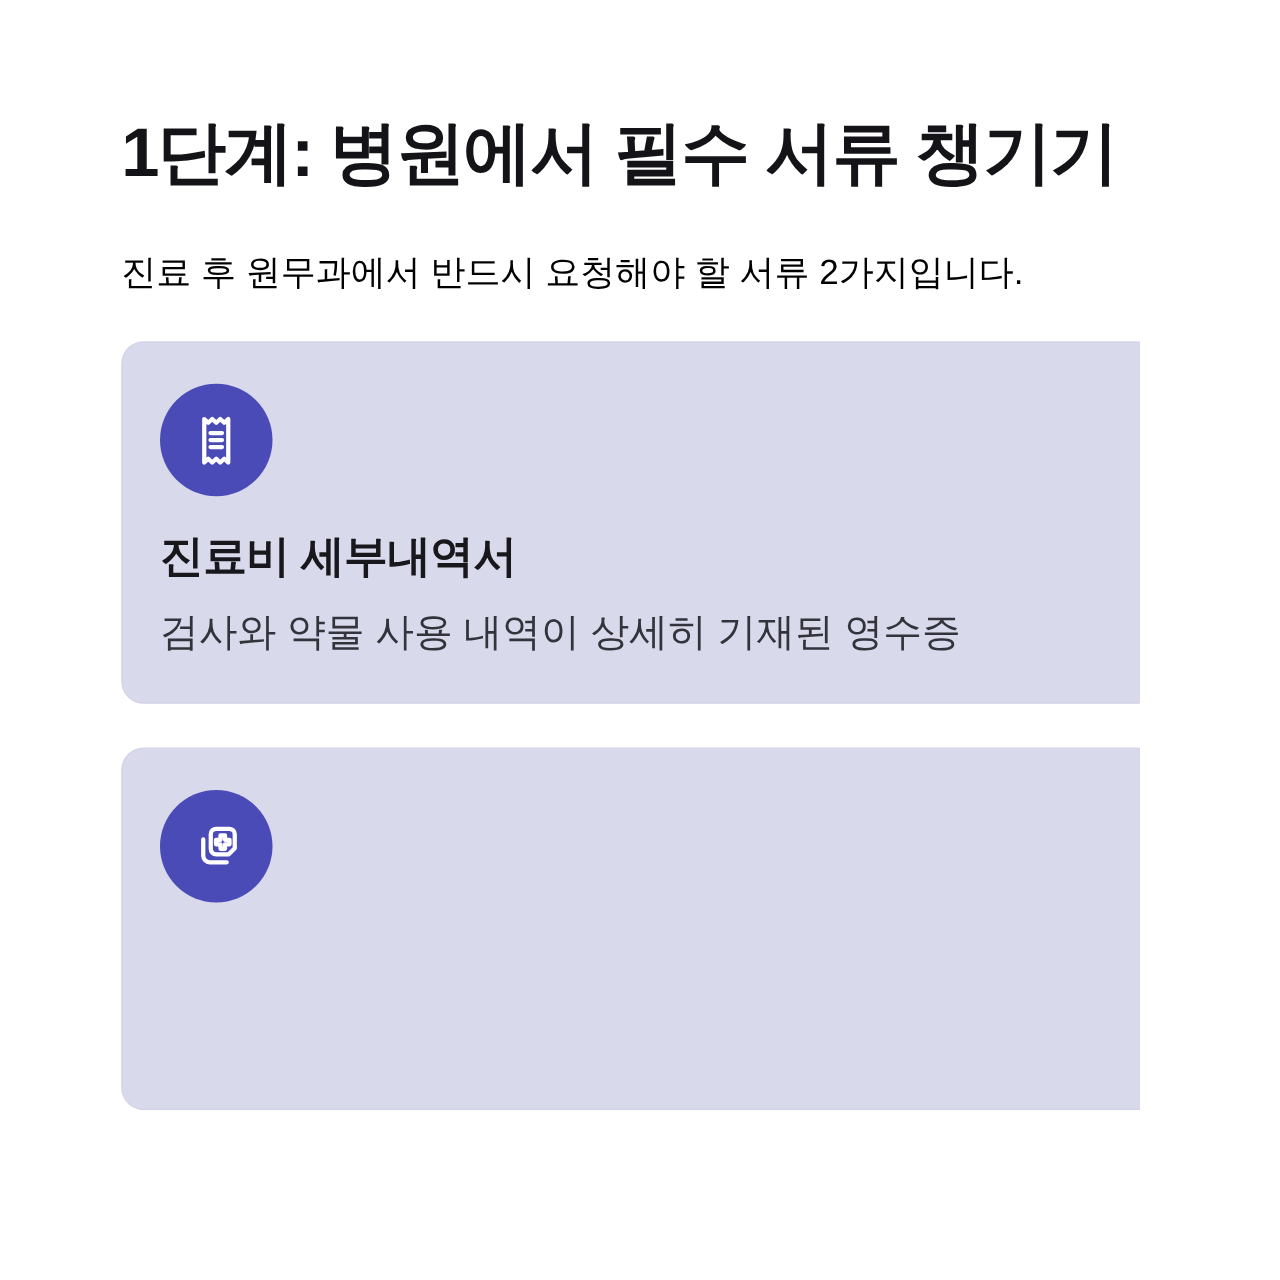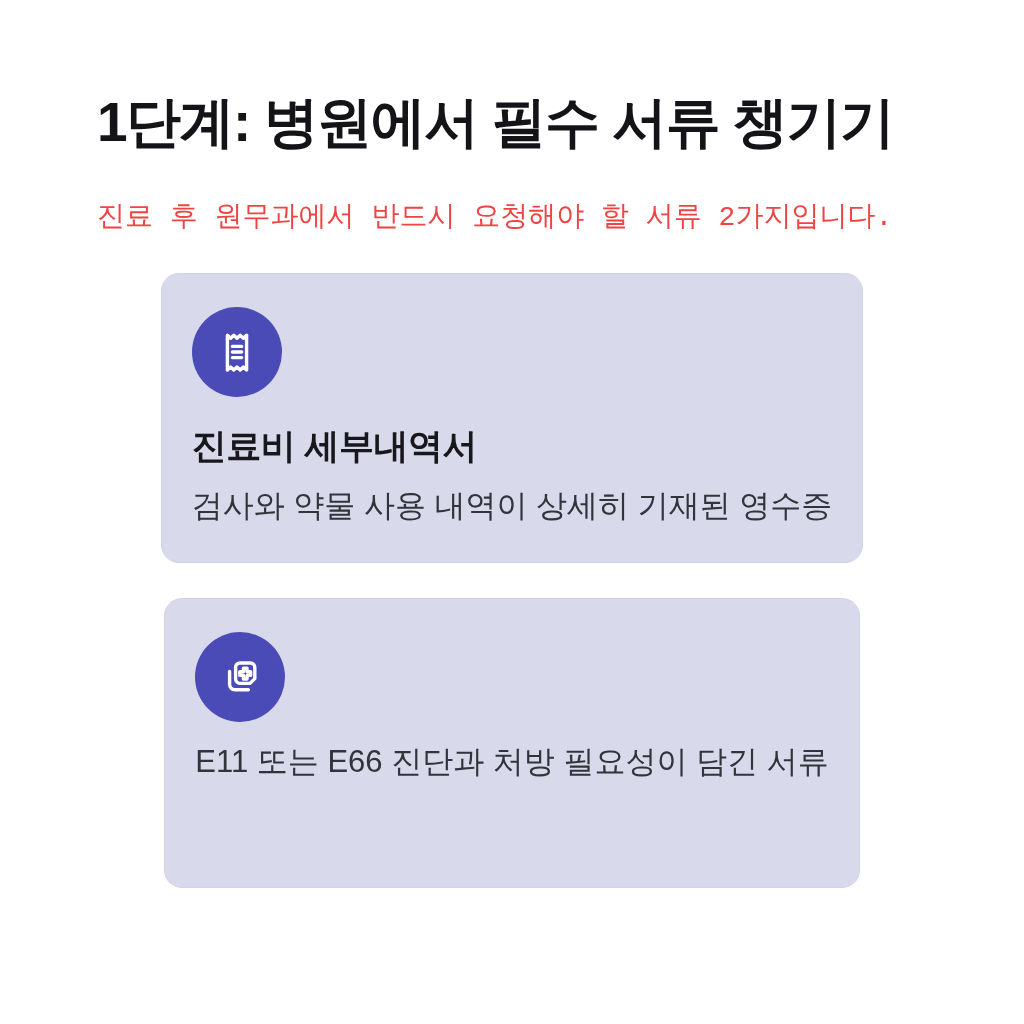--- a/index.html
+++ b/index.html
@@ -27,29 +27,27 @@
     font-weight: 800;
     letter-spacing: -1.5px;
     color: #141418;
   }
   .page-subtitle {
     margin: 0;
     margin-top: 46px;
     font-size: 28px;
     line-height: 1.25;
     font-weight: 400;
-    color: #ef4444;
-    font-family: Liberation Mono, monospace;
+    color: #000000;
   }
   .card-list {
     margin-top: 38px;
     display: flex;
     flex-direction: column;
     gap: 35px;
-    align-items: center;
   }
   .card {
     box-sizing: border-box;
     height: 290px;
     background: #d9d9ec;
     border: 1px solid #d2d2e8;
     border-radius: 18px;
     padding: 33px 30px 0 30px;
   }
   .icon-circle {
@@ -114,18 +112,17 @@
       <div class="card">
         <div class="icon-circle">
           <span>
             <svg viewBox="0 0 24 24" fill="none" stroke="#ffffff" stroke-width="1.7" stroke-linecap="round" stroke-linejoin="round">
               <path d="M6.8 9.2 v6.6 a2.6 2.6 0 0 0 2.6 2.6 h6.8"></path>
               <path d="M12 5 h5.2 a2.2 2.2 0 0 1 2.2 2.2 v5.6 l-2.4 2.4 h-5 a2.2 2.2 0 0 1 -2.2 -2.2 v-5.8 a2.2 2.2 0 0 1 2.2 -2.2 z"></path>
               <path d="M13.7 7.6 h1.8 v1.8 h1.8 v1.8 h-1.8 v1.8 h-1.8 v-1.8 h-1.8 v-1.8 h1.8 z"></path>
             </svg>
           </span>
         </div>
-        <p class="card-desc">E11 또는 E66 진단과 처방 필요성이 담긴 서류</p>
       </div>
 
     </div>
   </div>
 </div>
 
 </body></html>

